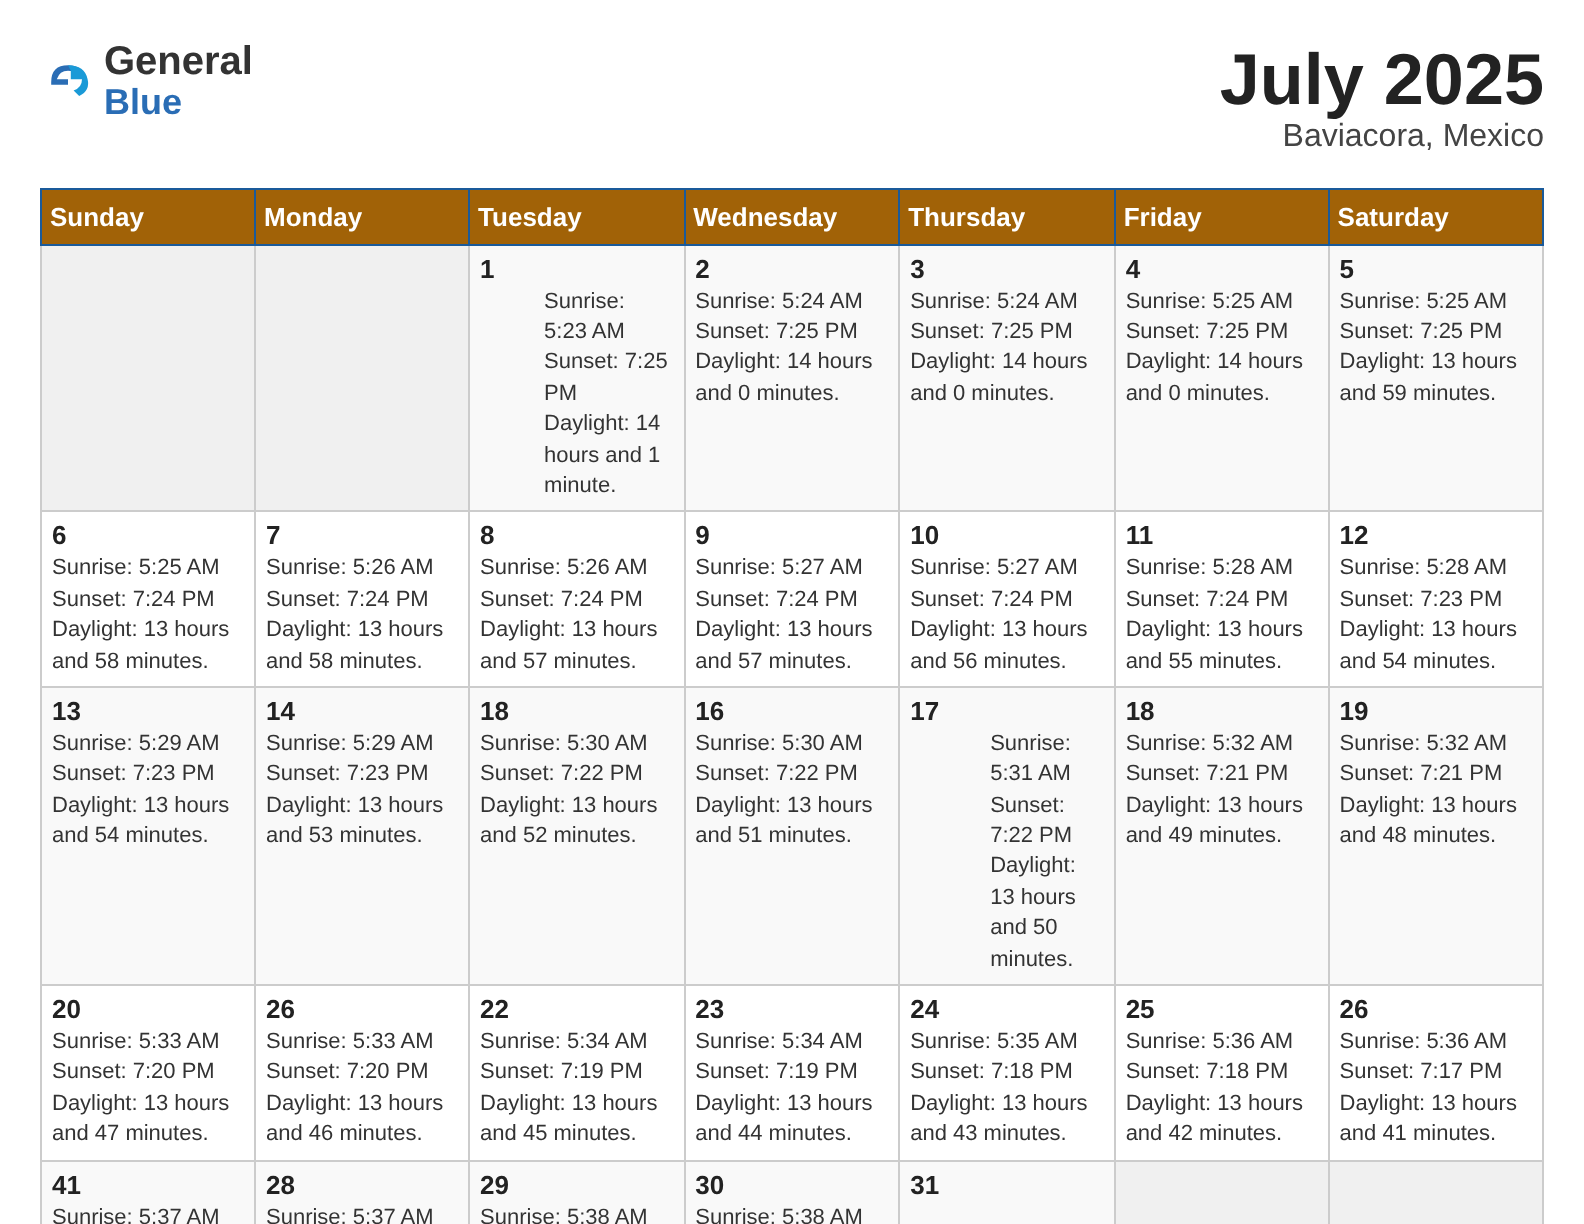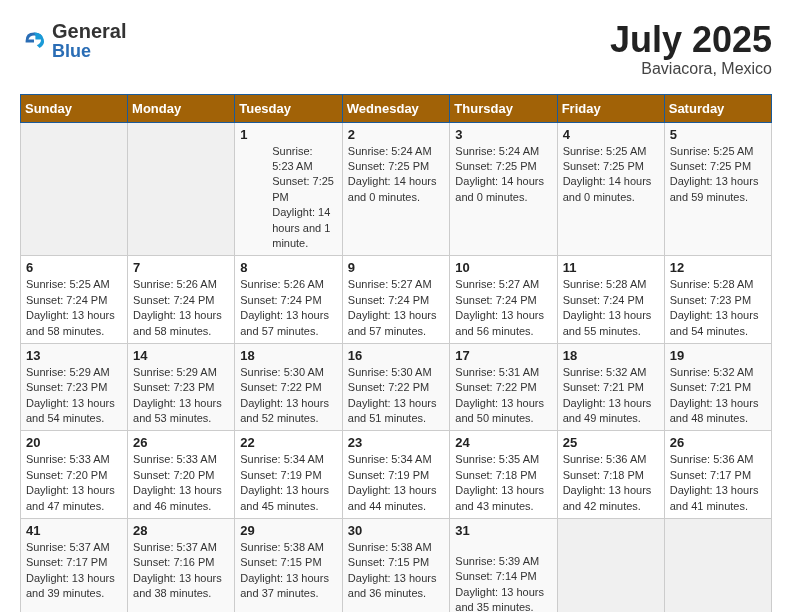--- a/index.html
+++ b/index.html
@@ -224,21 +224,21 @@
 Daylight: 13 hours and 52 minutes.</div>
         </td>
         <td>
           <span class="day-number">16</span>
           <div class="day-info" style="white-space: pre-line;">Sunrise: 5:30 AM
 Sunset: 7:22 PM
 Daylight: 13 hours and 51 minutes.</div>
         </td>
         <td>
           <span class="day-number">17</span>
-          <div class="day-info" style="white-space: pre-line;">Sunrise: 5:31 AM
+          <div class="day-info" style="white-space: pre-line; margin-left: 40px;">Sunrise: 5:31 AM
 Sunset: 7:22 PM
 Daylight: 13 hours and 50 minutes.</div>
         </td>
         <td>
           <span class="day-number">18</span>
           <div class="day-info" style="white-space: pre-line;">Sunrise: 5:32 AM
 Sunset: 7:21 PM
 Daylight: 13 hours and 49 minutes.</div>
         </td>
         <td>

